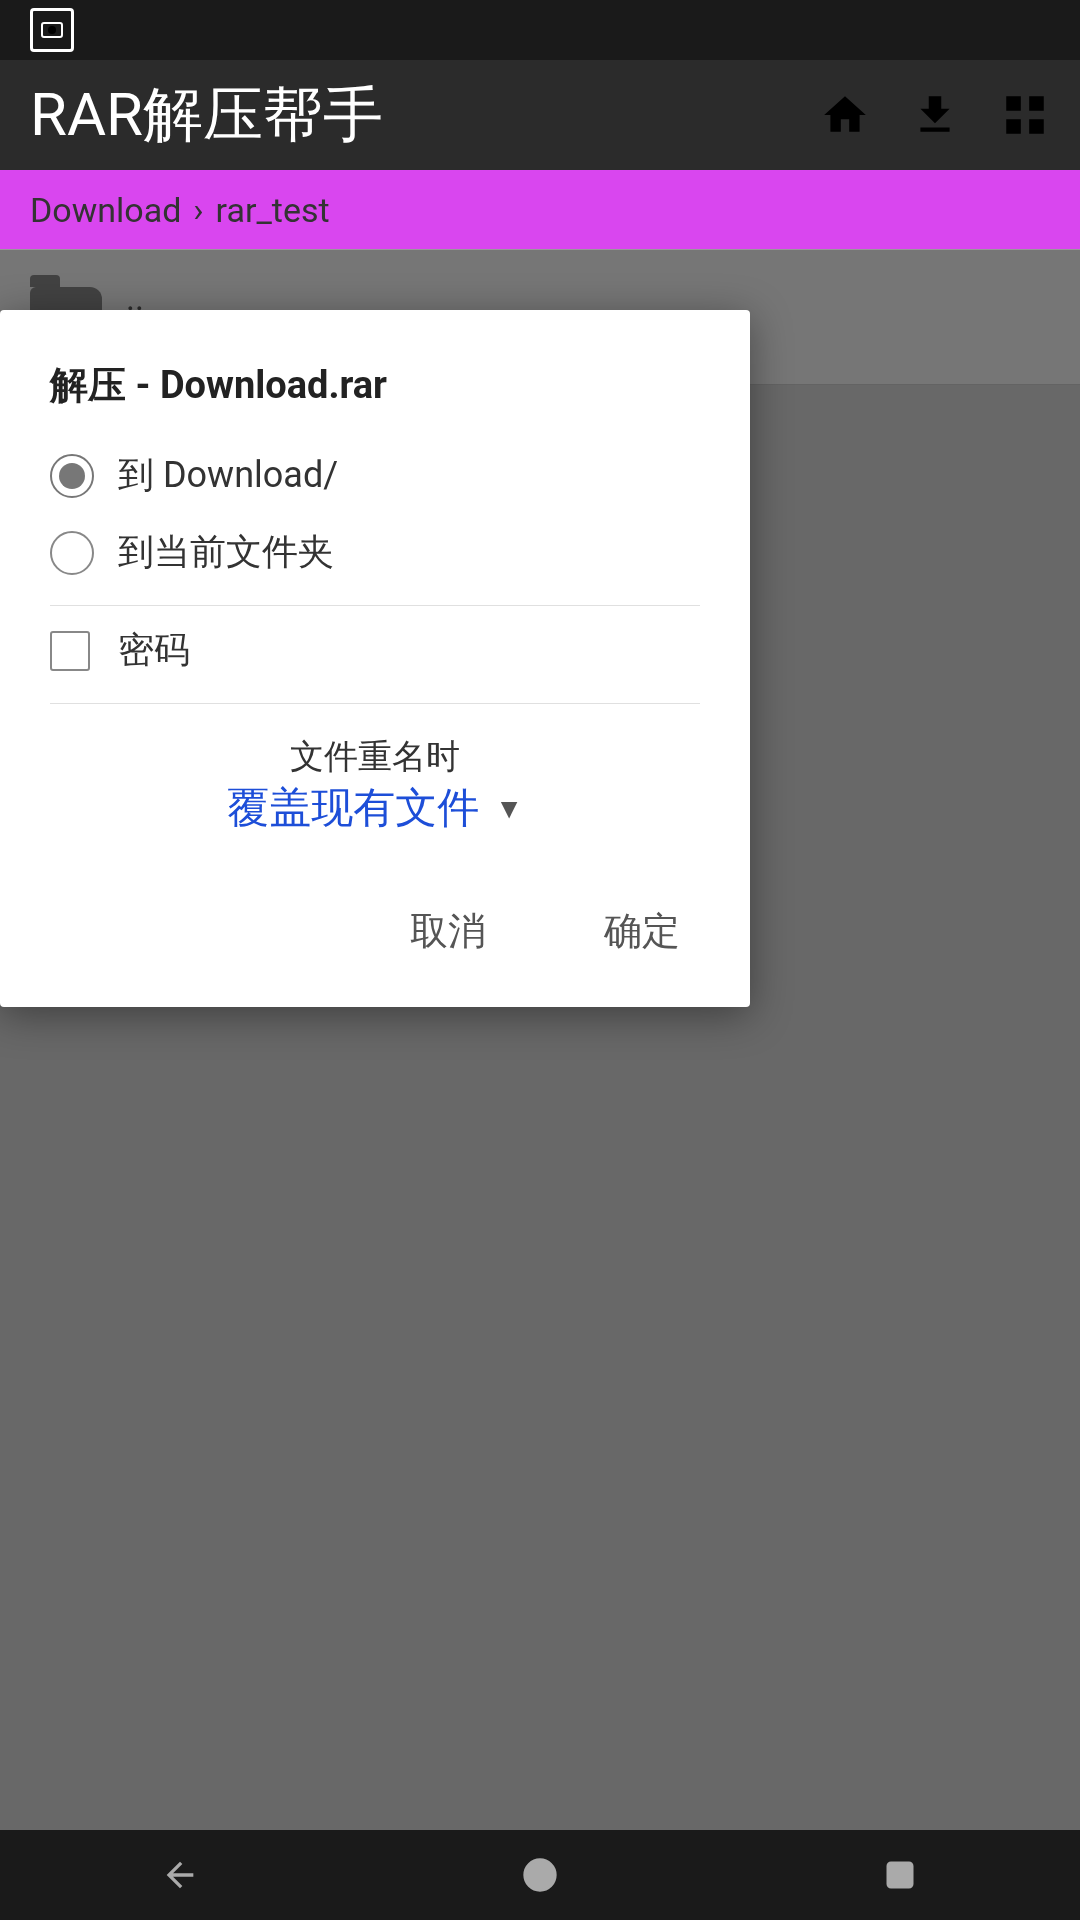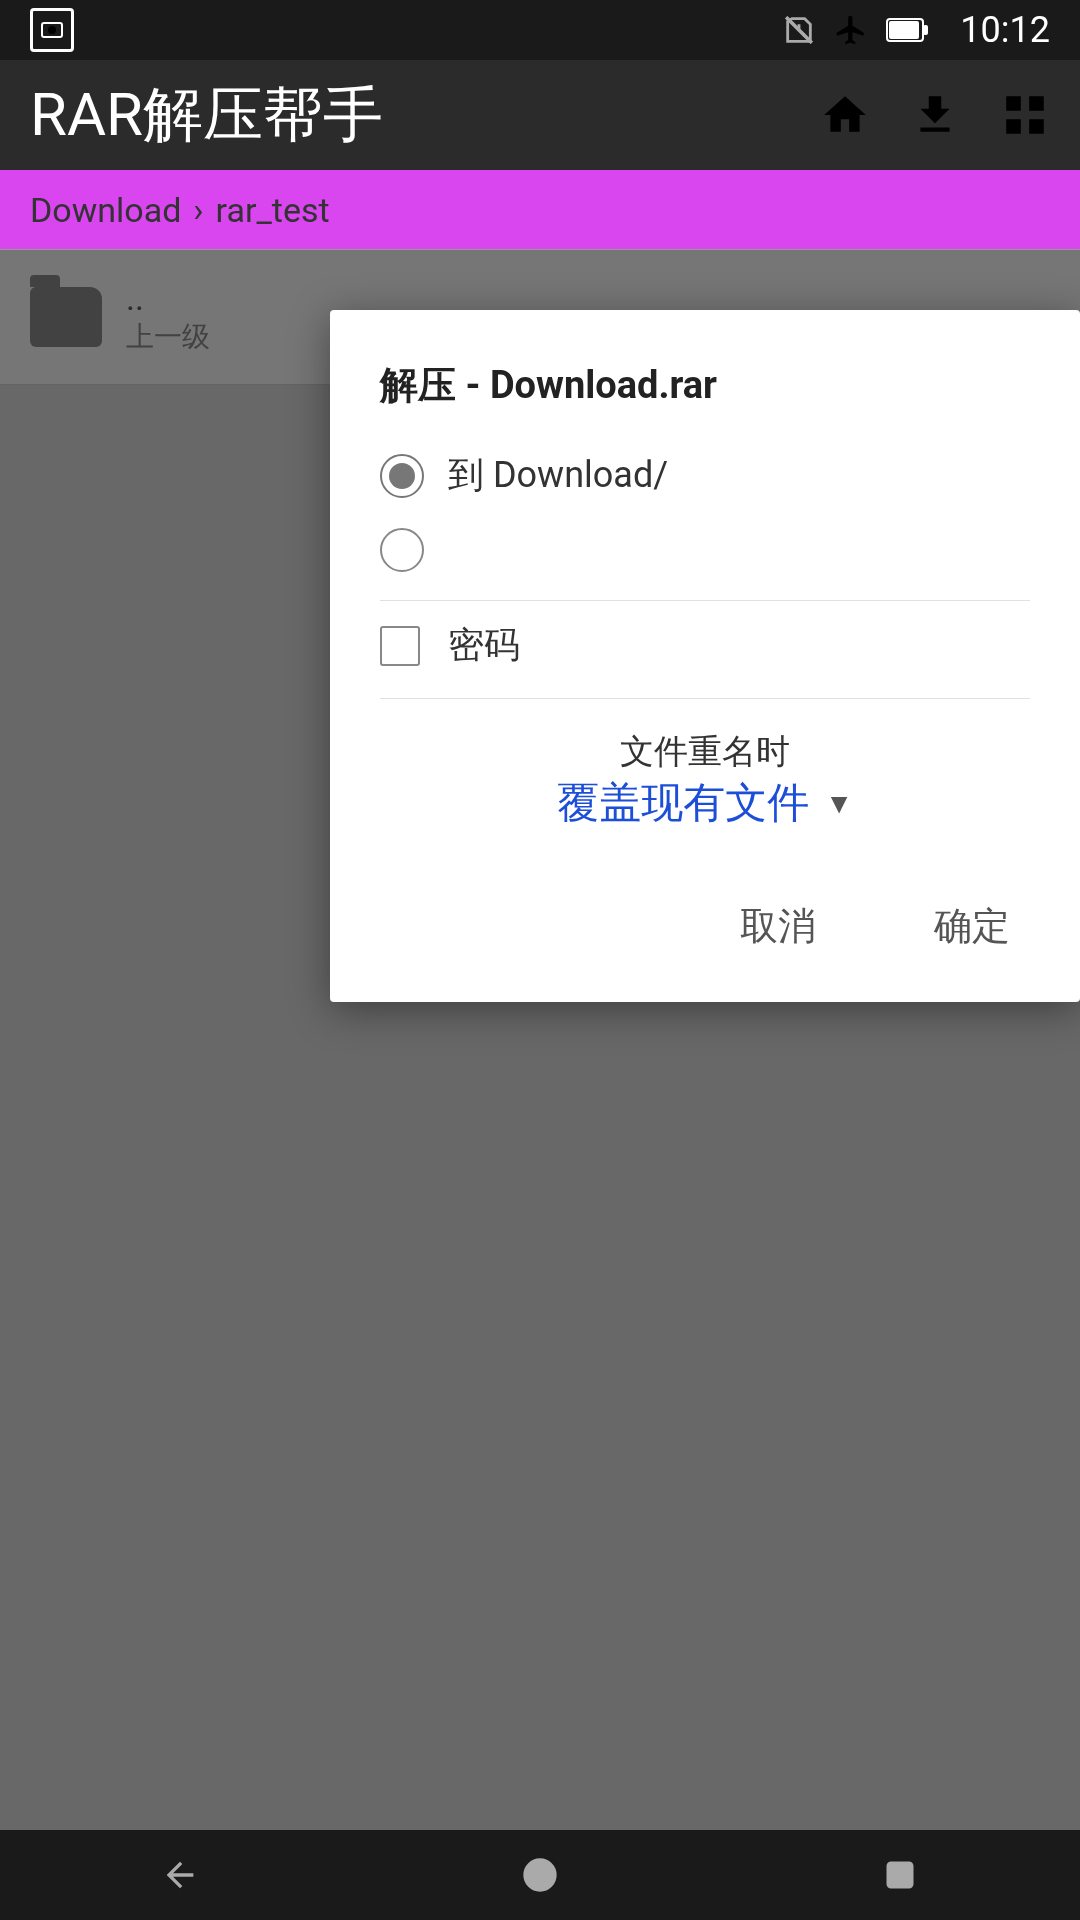--- a/index.html
+++ b/index.html
@@ -139,21 +139,21 @@
     
     .overlay {
       position: absolute;
       top: 0;
       left: 0;
       width: 100%;
       height: 100%;
       background: rgba(0,0,0,0.35);
       display: flex;
       align-items: flex-start;
-      justify-content: flex-end;
+      justify-content: flex-start;
       padding-top: 60px;
     }
 
     
     .dialog {
       background: white;
       width: 750px;
       border-radius: 4px;
       padding: 50px 50px 40px 50px;
       box-shadow: 0 8px 40px rgba(0,0,0,0.4);
@@ -309,38 +309,20 @@
 <div class="status-bar">
   <div class="status-bar-left">
 
     <div style="width:44px;height:44px;border:3px solid white;border-radius:4px;display:flex;align-items:center;justify-content:center;">
       <svg width="24" height="20" viewBox="0 0 24 20" fill="white">
         <circle cx="12" cy="10" r="4"></circle>
         <rect x="2" y="3" width="20" height="14" rx="2" fill="none" stroke="white" stroke-width="2"></rect>
       </svg>
     </div>
   </div>
-  <div class="status-bar-icons">
-
-    <svg width="34" height="34" viewBox="0 0 24 24" fill="#aaa">
-      <path d="M3 3L21 21M7 4h9l4 4v12H4V6l3-2zM12 8v4m0 4h.01" stroke="#aaa" stroke-width="2" fill="none"></path>
-      <line x1="3" y1="3" x2="21" y2="21" stroke="#aaa" stroke-width="2.5"></line>
-    </svg>
-
-    <svg width="34" height="34" viewBox="0 0 24 24" fill="white">
-      <path d="M21 16v-2l-8-5V3.5A1.5 1.5 0 0 0 11.5 2A1.5 1.5 0 0 0 10 3.5V9l-8 5v2l8-2.5V19l-2 1.5V22l3.5-1 3.5 1v-1.5L13 19v-5.5z"></path>
-    </svg>
-
-    <svg width="44" height="30" viewBox="0 0 44 30" fill="white">
-      <rect x="1" y="4" width="36" height="22" rx="3" stroke="white" stroke-width="2" fill="none"></rect>
-      <rect x="37" y="10" width="5" height="10" rx="2" fill="white"></rect>
-      <rect x="3" y="6" width="30" height="18" rx="2" fill="white"></rect>
-    </svg>
-    <span class="status-time">10:12</span>
-  </div>
 </div>
 
 <div class="app-bar">
   <span class="app-title">RAR解压帮手</span>
   <div class="app-bar-actions">
 
     <svg width="50" height="50" viewBox="0 0 24 24" fill="#ccc">
       <path d="M10 20v-6h4v6h5v-8h3L12 3 2 12h3v8z"></path>
     </svg>
 
@@ -381,20 +363,21 @@
 
       <div class="radio-option">
         <div class="radio-circle selected">
           <div class="radio-inner"></div>
         </div>
         <span class="radio-label">到 Download/</span>
       </div>
 
       <div class="radio-option">
         <div class="radio-circle"></div>
+        <span class="radio-label">到当前文件夹</span>
       </div>
 
       <div class="divider"></div>
 
       <div class="checkbox-option">
         <div class="checkbox-box"></div>
         <span class="checkbox-label">密码</span>
       </div>
 
       <div class="divider"></div>

